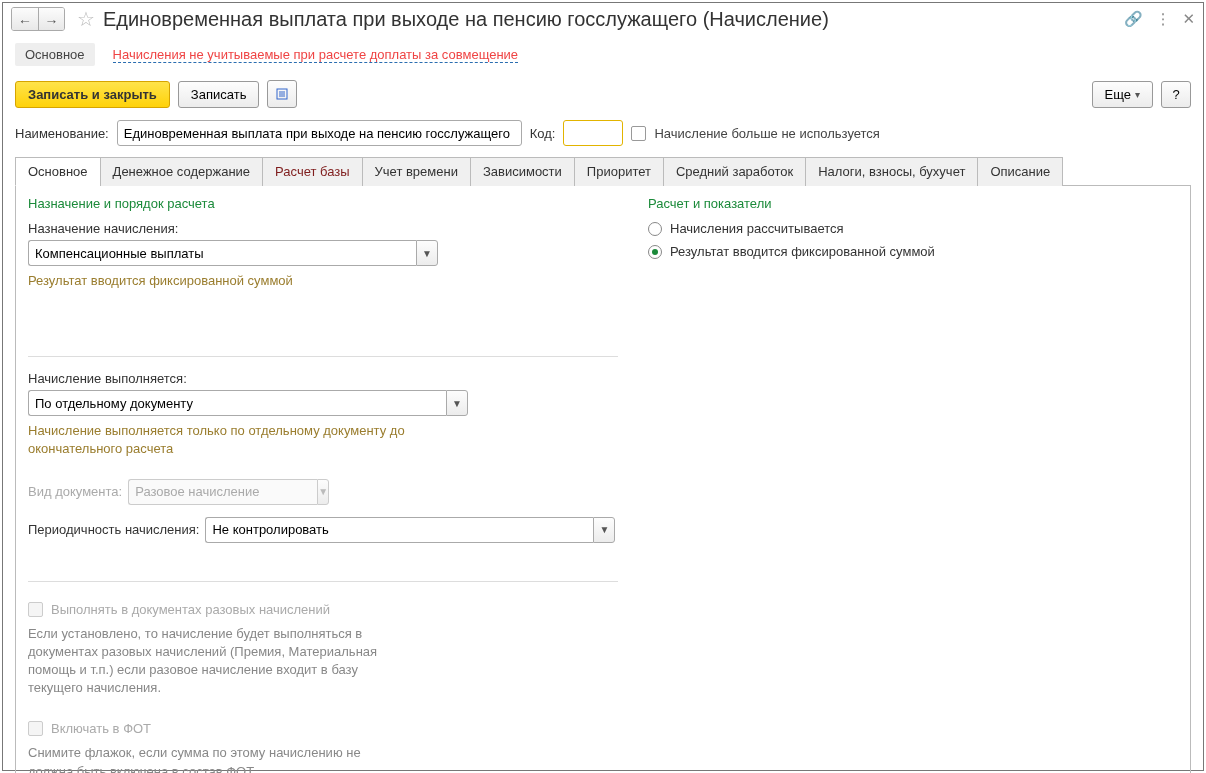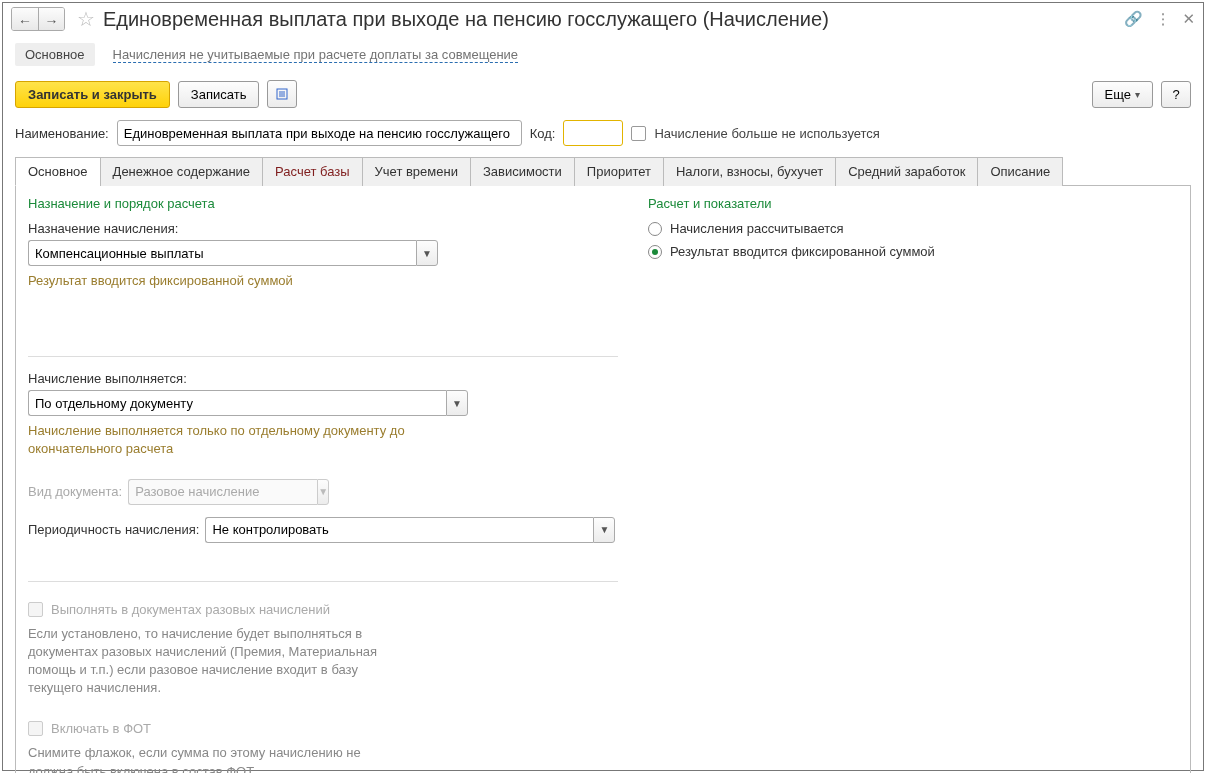--- a/index.html
+++ b/index.html
@@ -37,21 +37,21 @@
   .star-icon { color:#bbb; font-size:20px; margin:0 2px 0 6px; }
   .title { font-size: 20px; color:#333; flex:1; white-space:nowrap; overflow:hidden; }
   .title-actions { display:flex; gap:12px; align-items:center; color:#888; }
   .title-actions span { cursor:pointer; font-size:15px; }
   .subnav {
     display:flex; gap:18px; padding: 6px 12px 10px 12px; align-items:center;
   }
   .subnav-item {
     background:#eee; padding:4px 10px; border-radius:2px; color:#444;
   }
-  .subnav-link { color:#737373; text-decoration:none; border-bottom:1px dashed #2a6db0; cursor:pointer; }
+  .subnav-link { color:#ef4444; text-decoration:none; border-bottom:1px dashed #2a6db0; cursor:pointer; }
   .toolbar {
     display:flex; align-items:center; padding: 4px 12px 10px 12px; gap:8px;
   }
   .btn {
     border:1px solid #999; border-radius:3px;
     background:linear-gradient(#fdfdfd,#ececec);
     padding: 5px 12px; cursor:pointer; font-size:13px;
     display:inline-flex; align-items:center; gap:4px;
   }
   .btn-primary {
@@ -181,22 +181,22 @@
     <span class="check-label">Начисление больше не используется</span>
   </div>
 
   <div class="tabs">
     <div class="tab active">Основное</div>
     <div class="tab">Денежное содержание</div>
     <div class="tab disabled">Расчет базы</div>
     <div class="tab">Учет времени</div>
     <div class="tab">Зависимости</div>
     <div class="tab">Приоритет</div>
+    <div class="tab">Средний заработок</div>
     <div class="tab">Налоги, взносы, бухучет</div>
-    <div class="tab">Средний заработок</div>
     <div class="tab">Описание</div>
   </div>
 
   <div class="tab-body">
     <div class="col">
       <div class="section-title">Назначение и порядок расчета</div>
       <div class="field-label">Назначение начисления:</div>
       <div class="combo">
         <input value="Компенсационные выплаты" style="">
         <div class="drop">▼</div>

